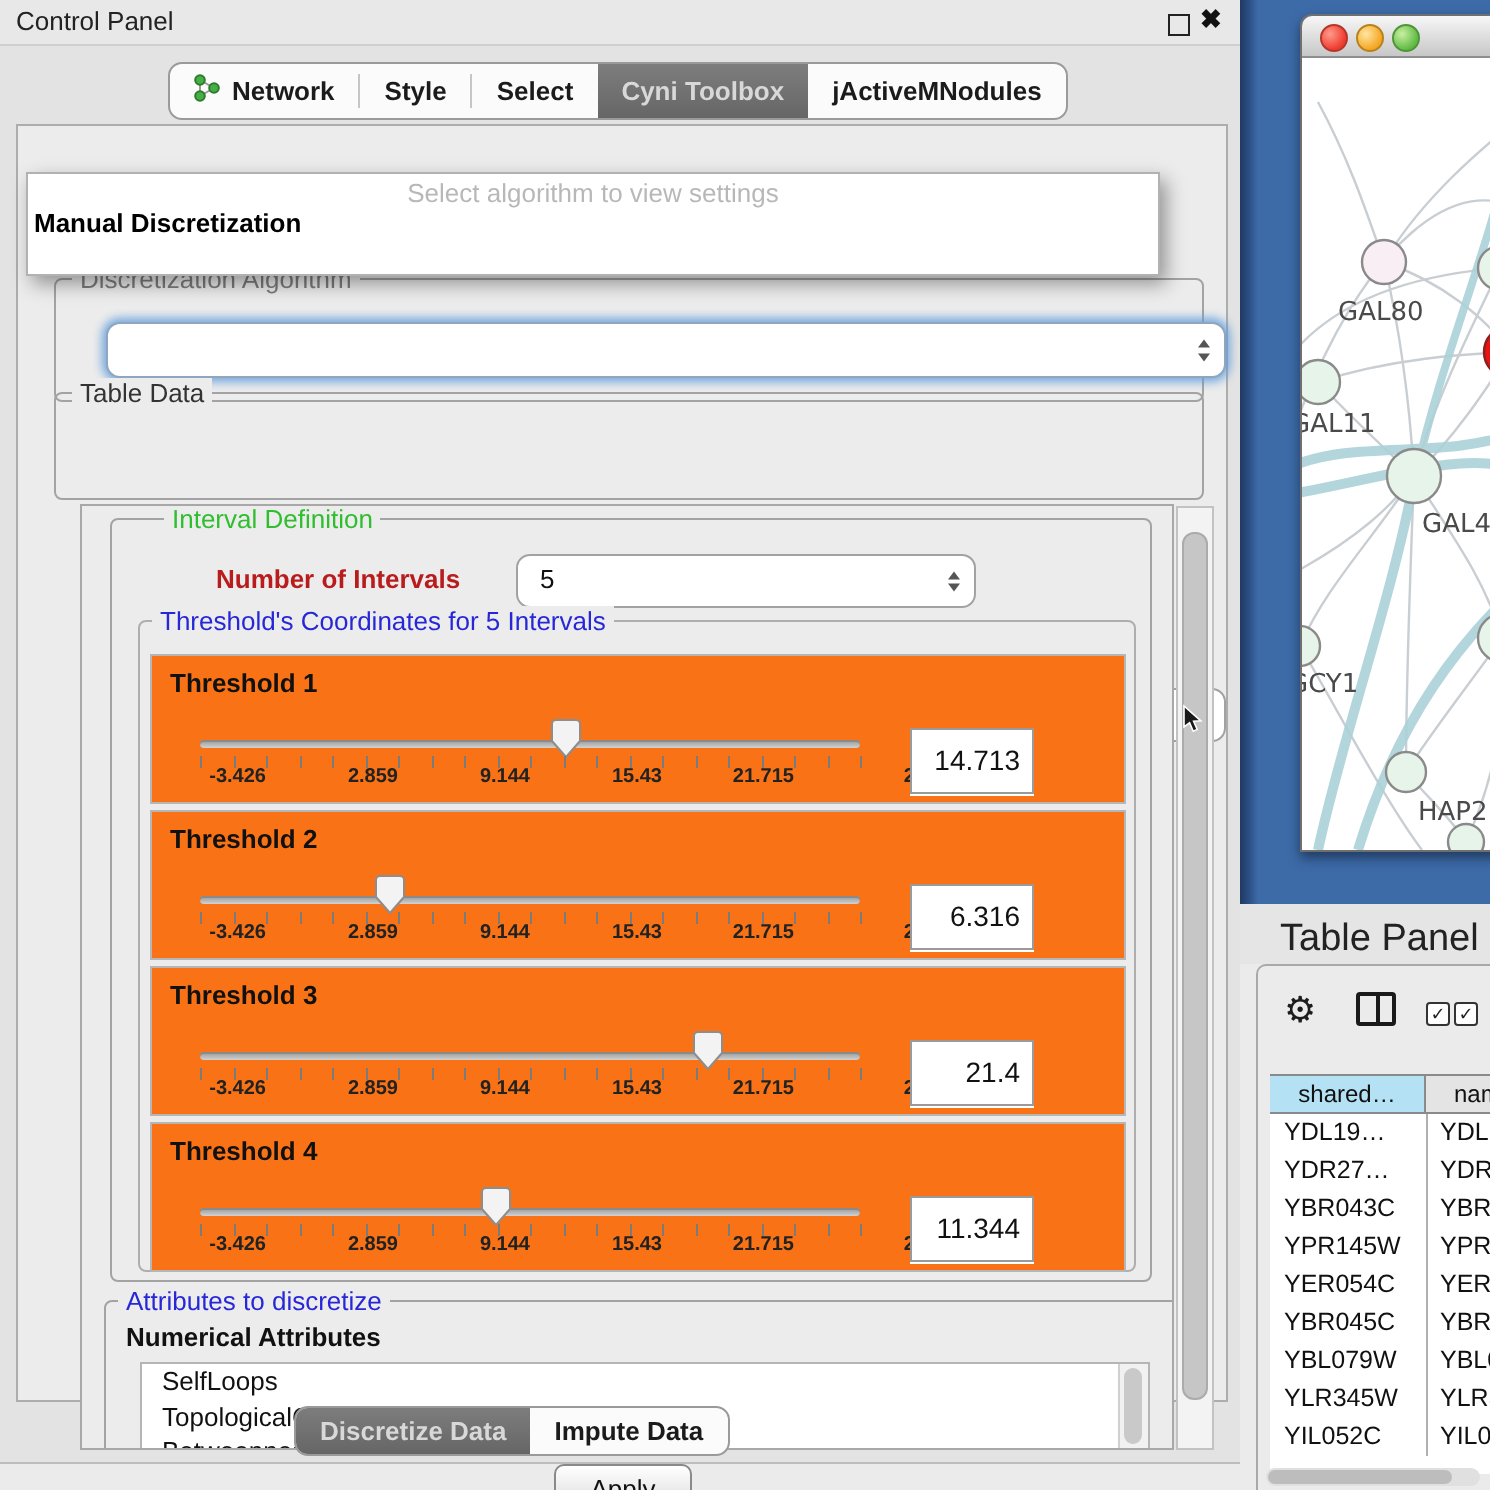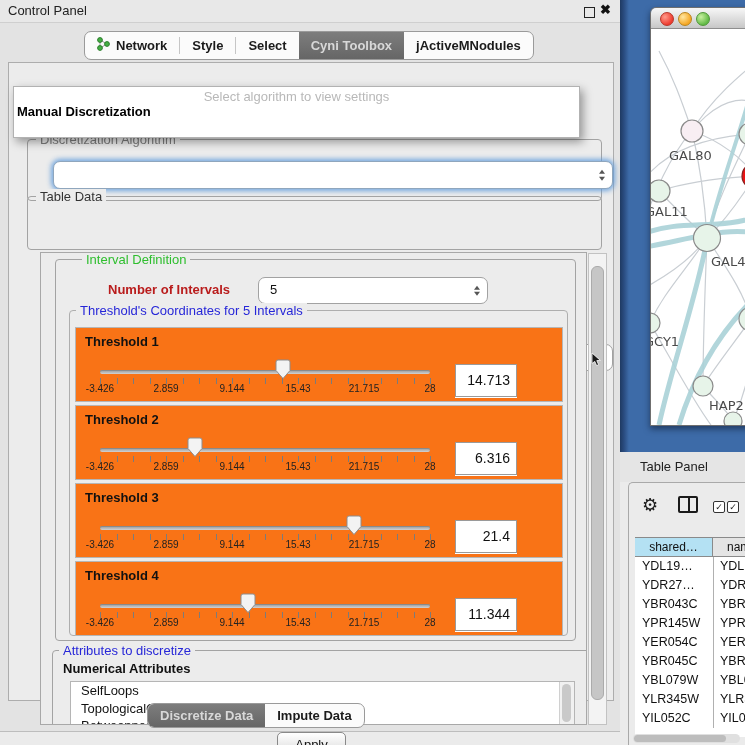--- a/index.html
+++ b/index.html
@@ -53,21 +53,21 @@
   #thr-group{left:13px;top:50px;width:497px;height:324px;border-color:#aeaeae;}
   #thr-label{left:6px;color:#2727d8;}
   .tpanel{position:absolute;left:5px;width:486px;height:73px;border:1px solid #b6b6b6;background:#f97316;}
   .tpanel .tname{position:absolute;left:9px;top:6px;font-size:13px;font-weight:bold;color:#111;}
   .track{position:absolute;left:24px;top:42px;width:330px;height:4px;border-radius:2px;
      background:linear-gradient(#969696,#d2d2d2);box-shadow:inset 0 1px 0 #8a8a8a;}
   .thumb{position:absolute;top:31px;}
   .tick-row{position:absolute;left:24px;top:49px;width:330px;height:7px;}
   .tick-row i{position:absolute;top:1px;width:1px;height:6px;background:#7b7b7b;}
   .scale-labels{position:absolute;left:24px;top:55px;width:330px;height:12px;}
-  .scale-labels span{position:absolute;width:66px;text-align:center;font-size:10px;font-weight:normal;color:#222;}
+  .scale-labels span{position:absolute;width:66px;text-align:right;font-size:10px;font-weight:bold;color:#222;}
   .vbox{position:absolute;left:379px;top:36px;width:54px;height:31px;background:#fff;border:1px solid #9a9a9a;
      font-size:14px;color:#111;text-align:right;line-height:31px;padding-right:6px;box-shadow:0 1px 0 #fff;}
   
   #attr-group{left:11px;top:397px;width:537px;height:120px;}
   #attr-label{left:6px;color:#2727d8;}
   #num-attr{left:10px;top:10px;font-size:13px;font-weight:bold;color:#111;}
   #attr-list{left:17px;top:30px;width:503px;height:100px;background:#fff;border:1px solid #b5b5b5;overflow:hidden;}
   .attr-item{padding:1px 0 1px 10px;font-size:13px;color:#111;line-height:15.5px;}
   #attr-scroll{position:absolute;right:0;top:0;width:14px;height:100%;background:#f1f1f1;border-left:1px solid #d0d0d0;}
   #attr-thumb{position:absolute;left:2px;top:2px;width:9px;height:38px;background:#c9c9c9;border-radius:5px;}
@@ -85,21 +85,21 @@
      border:1px solid #6f6f6f;border-right:none;box-shadow:0 3px 6px rgba(10,20,40,.55);}
   #net-titlebar{left:0;top:0;width:111px;height:20px;background:linear-gradient(#f7f7f7,#c7c7c7);border-bottom:1px solid #8e8e8e;}
   .light{position:absolute;top:4px;width:12px;height:12px;border-radius:50%;}
   #light-red{left:9px;background:radial-gradient(circle at 4px 4px,#ff9a8a,#ee3b2f 70%);border:1px solid #b5362b;}
   #light-yellow{left:27px;background:radial-gradient(circle at 4px 4px,#ffe6a0,#f5a623 70%);border:1px solid #b8831e;}
   #light-green{left:45px;background:radial-gradient(circle at 4px 4px,#c8f0a0,#62ba46 70%);border:1px solid #4f9638;}
   #net-canvas{left:0;top:21px;width:111px;height:396px;background:#fff;overflow:hidden;}
   #net-canvas svg{display:block;}
   
   #tp-header{left:620px;top:452px;width:125px;height:30px;background:#e5e5e5;}
-  #tp-title{left:20px;top:7px;font-size:13px;color:#222;}
+  #tp-title{left:20px;top:7px;font-size:19px;color:#222;}
   #tp-body{left:628px;top:482px;width:117px;height:263px;background:#ebebeb;border:1px solid #a9a9a9;border-right:none;
      border-radius:5px 0 0 0;overflow:hidden;}
   #gear-icon{left:13px;top:11px;font-size:18px;color:#1d1d1d;}
   #split-icon{left:49px;top:13px;width:16px;height:13px;border:2px solid #1a1a1a;border-radius:2px;}
   #split-icon i{position:absolute;left:50%;top:0;width:2px;height:100%;background:#1a1a1a;}
   .cbx{position:absolute;top:18px;width:10px;height:10px;border:1.5px solid #333;border-radius:2px;
      font-size:9px;line-height:10px;text-align:center;color:#222;background:#fff;}
   #cbx1{left:84px;} #cbx2{left:98px;}
   #tp-table{left:6px;top:54px;width:150px;}
   .trow{display:flex;height:19px;background:#fff;}

